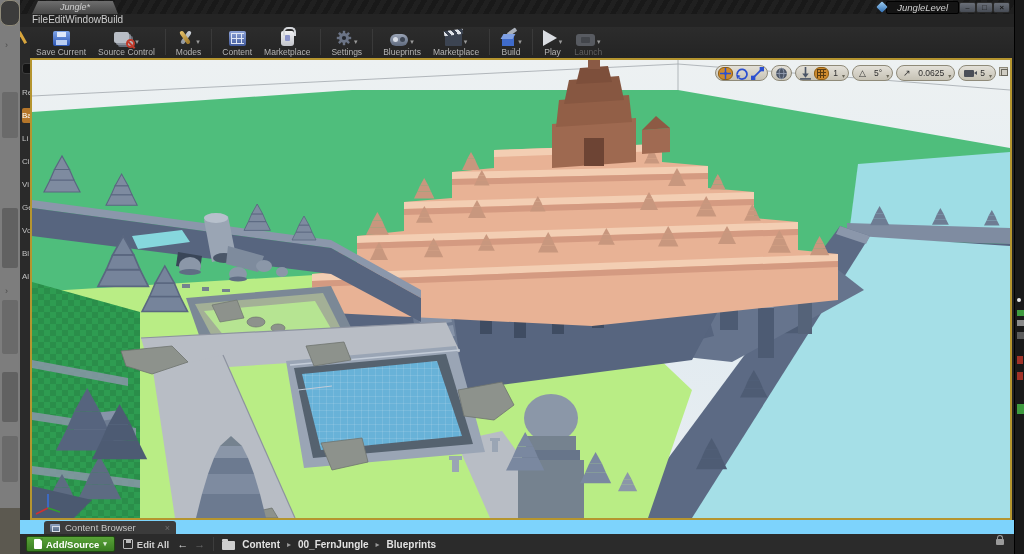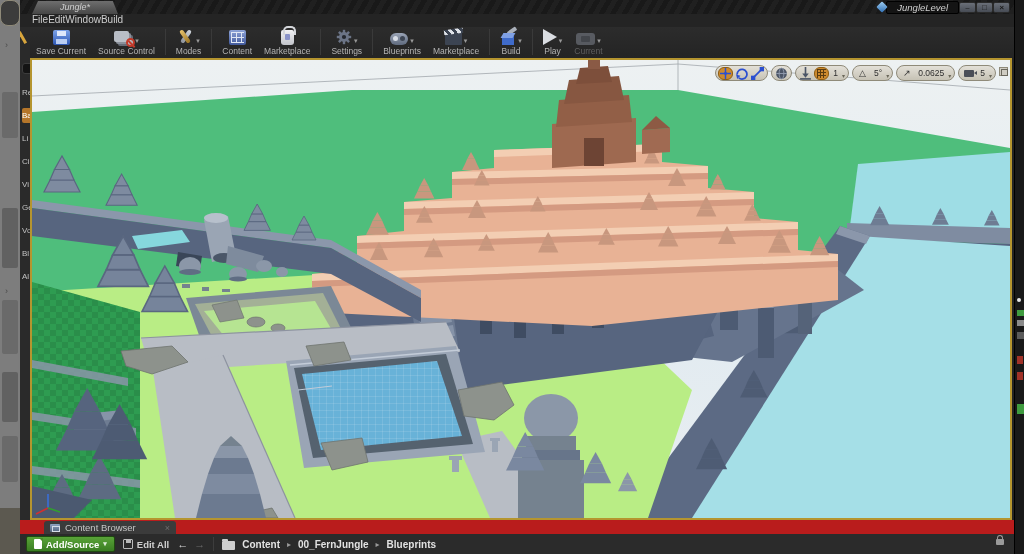--- a/index.html
+++ b/index.html
@@ -38,21 +38,21 @@
   .winbtn { width:17px; height:11px; background:linear-gradient(#6a6f78,#474c55); border:1px solid #2a2a2a;
     border-radius:2px; color:#1a1a1a; font-size:8px; line-height:10px; text-align:center; font-weight:bold; }
 
   .menubar { position:absolute; left:12px; top:14px; width:700px; height:13px; display:flex; 
     font-size:10px; color:#cdcdcd; }
   .menubar span { cursor:default; }
 
   
   .toolbar { position:absolute; left:10px; top:27px; right:0; height:31px;
     background:linear-gradient(#2c2c2c,#242424); display:flex; align-items:flex-end; padding:0 0 1px 0; }
-  .tb-btn { display:flex; flex-direction:column; align-items:center; justify-content:flex-start;
+  .tb-btn { display:flex; flex-direction:column; align-items:center; justify-content:center;
     height:31px; padding:0 6px; position:relative; }
   .tb-btn .iconrow { display:flex; align-items:flex-end; gap:2px; height:19px; }
   .tb-btn .lbl { font-size:8.5px; color:#b4b4b4; white-space:nowrap; margin-top:1px; }
   .tb-btn.disabled .lbl { color:#5f5f5f; }
   .tb-sep { width:1px; height:26px; background:#171717; border-right:1px solid #3a3a3a; margin:0 4px 2px 4px; align-self:flex-end; }
   .caret { font-size:7px; color:#9a9a9a; line-height:8px; }
 
   
   .ic { position:relative; display:inline-block; }
   .ic-floppy { width:17px; height:15px; background:linear-gradient(#7da3e8,#2c56b4); border-radius:2px; }
@@ -123,21 +123,21 @@
   .grid-glyph { width:9px; height:9px;
     background:
       repeating-linear-gradient(90deg,#5a3c10 0 1px,transparent 1px 3px),
       repeating-linear-gradient(#5a3c10 0 1px,transparent 1px 3px); }
   .cam-glyph { width:10px; height:7px; background:#4a4e58; border-radius:1px; position:relative; }
   .cam-glyph::after { content:""; position:absolute; right:-3px; top:1px; border-left:3px solid transparent; border-right:3px solid #4a4e58; border-top:2px solid transparent; border-bottom:2px solid transparent; }
   .vp-max { position:absolute; right:2px; top:7px; width:9px; height:9px; background:#cfccc2; border:1px solid #8f8a79; }
   .vp-max::after { content:""; position:absolute; left:1px; top:1px; width:5px; height:5px; border:1px solid #6a675c; }
 
   
-  .cb-tabrow { position:absolute; left:0; top:520px; width:100%; height:14px; background:#b91c1c; }
+  .cb-tabrow { position:absolute; left:0; top:520px; width:100%; height:14px; background:#7dd3fc; }
   .cb-tab { position:absolute; left:24px; top:1px; width:132px; height:13px; background:#3b3b3b; border-radius:3px 3px 0 0;
     display:flex; align-items:center; gap:5px; padding:0 6px; font-size:9.5px; color:#c6c6c6; }
   .cb-tab .ticn { width:10px; height:8px; background:linear-gradient(#8fa3c2,#54667f); border-radius:1px; position:relative; }
   .cb-tab .ticn::after { content:""; position:absolute; left:2px; top:2px; width:6px; height:4px; border:1px solid #d6dde8; }
   .cb-tab .x { color:#6e6e6e; font-size:9px; margin-left:auto; }
   .cb-bar { position:absolute; left:0; top:534px; width:100%; height:20px; background:#2b2b2b;
     display:flex; align-items:center; padding:0 6px; gap:8px; }
   .addimp { display:flex; align-items:center; gap:4px; height:16px; padding:0 7px;
     background:linear-gradient(#59a338,#3a7d22); border:1px solid #1f4a10; border-radius:2px;
     color:#fff; font-weight:bold; font-size:9.5px; }
@@ -291,21 +291,21 @@
             <span class="ic ic-play"></span>
           <span class="caret">▾</span>
           </div>
         <span class="lbl">Play</span>
       </div>
       <div class="tb-btn disabled">
         <div class="iconrow">
             <span class="ic ic-launch"></span>
           <span class="caret">▾</span>
           </div>
-        <span class="lbl">Current</span>
+        <span class="lbl">Launch</span>
       </div>
     </div>
 
     <div class="modes-sliver">
       <span class="wrench"></span>
       <span class="search"></span>
       <span class="mcat" style="top:58px">Re</span>
       <span class="mcat sel" style="top:81px">Ba</span>
       <span class="mcat" style="top:104px">Li</span>
       <span class="mcat" style="top:127px">Ci</span>

